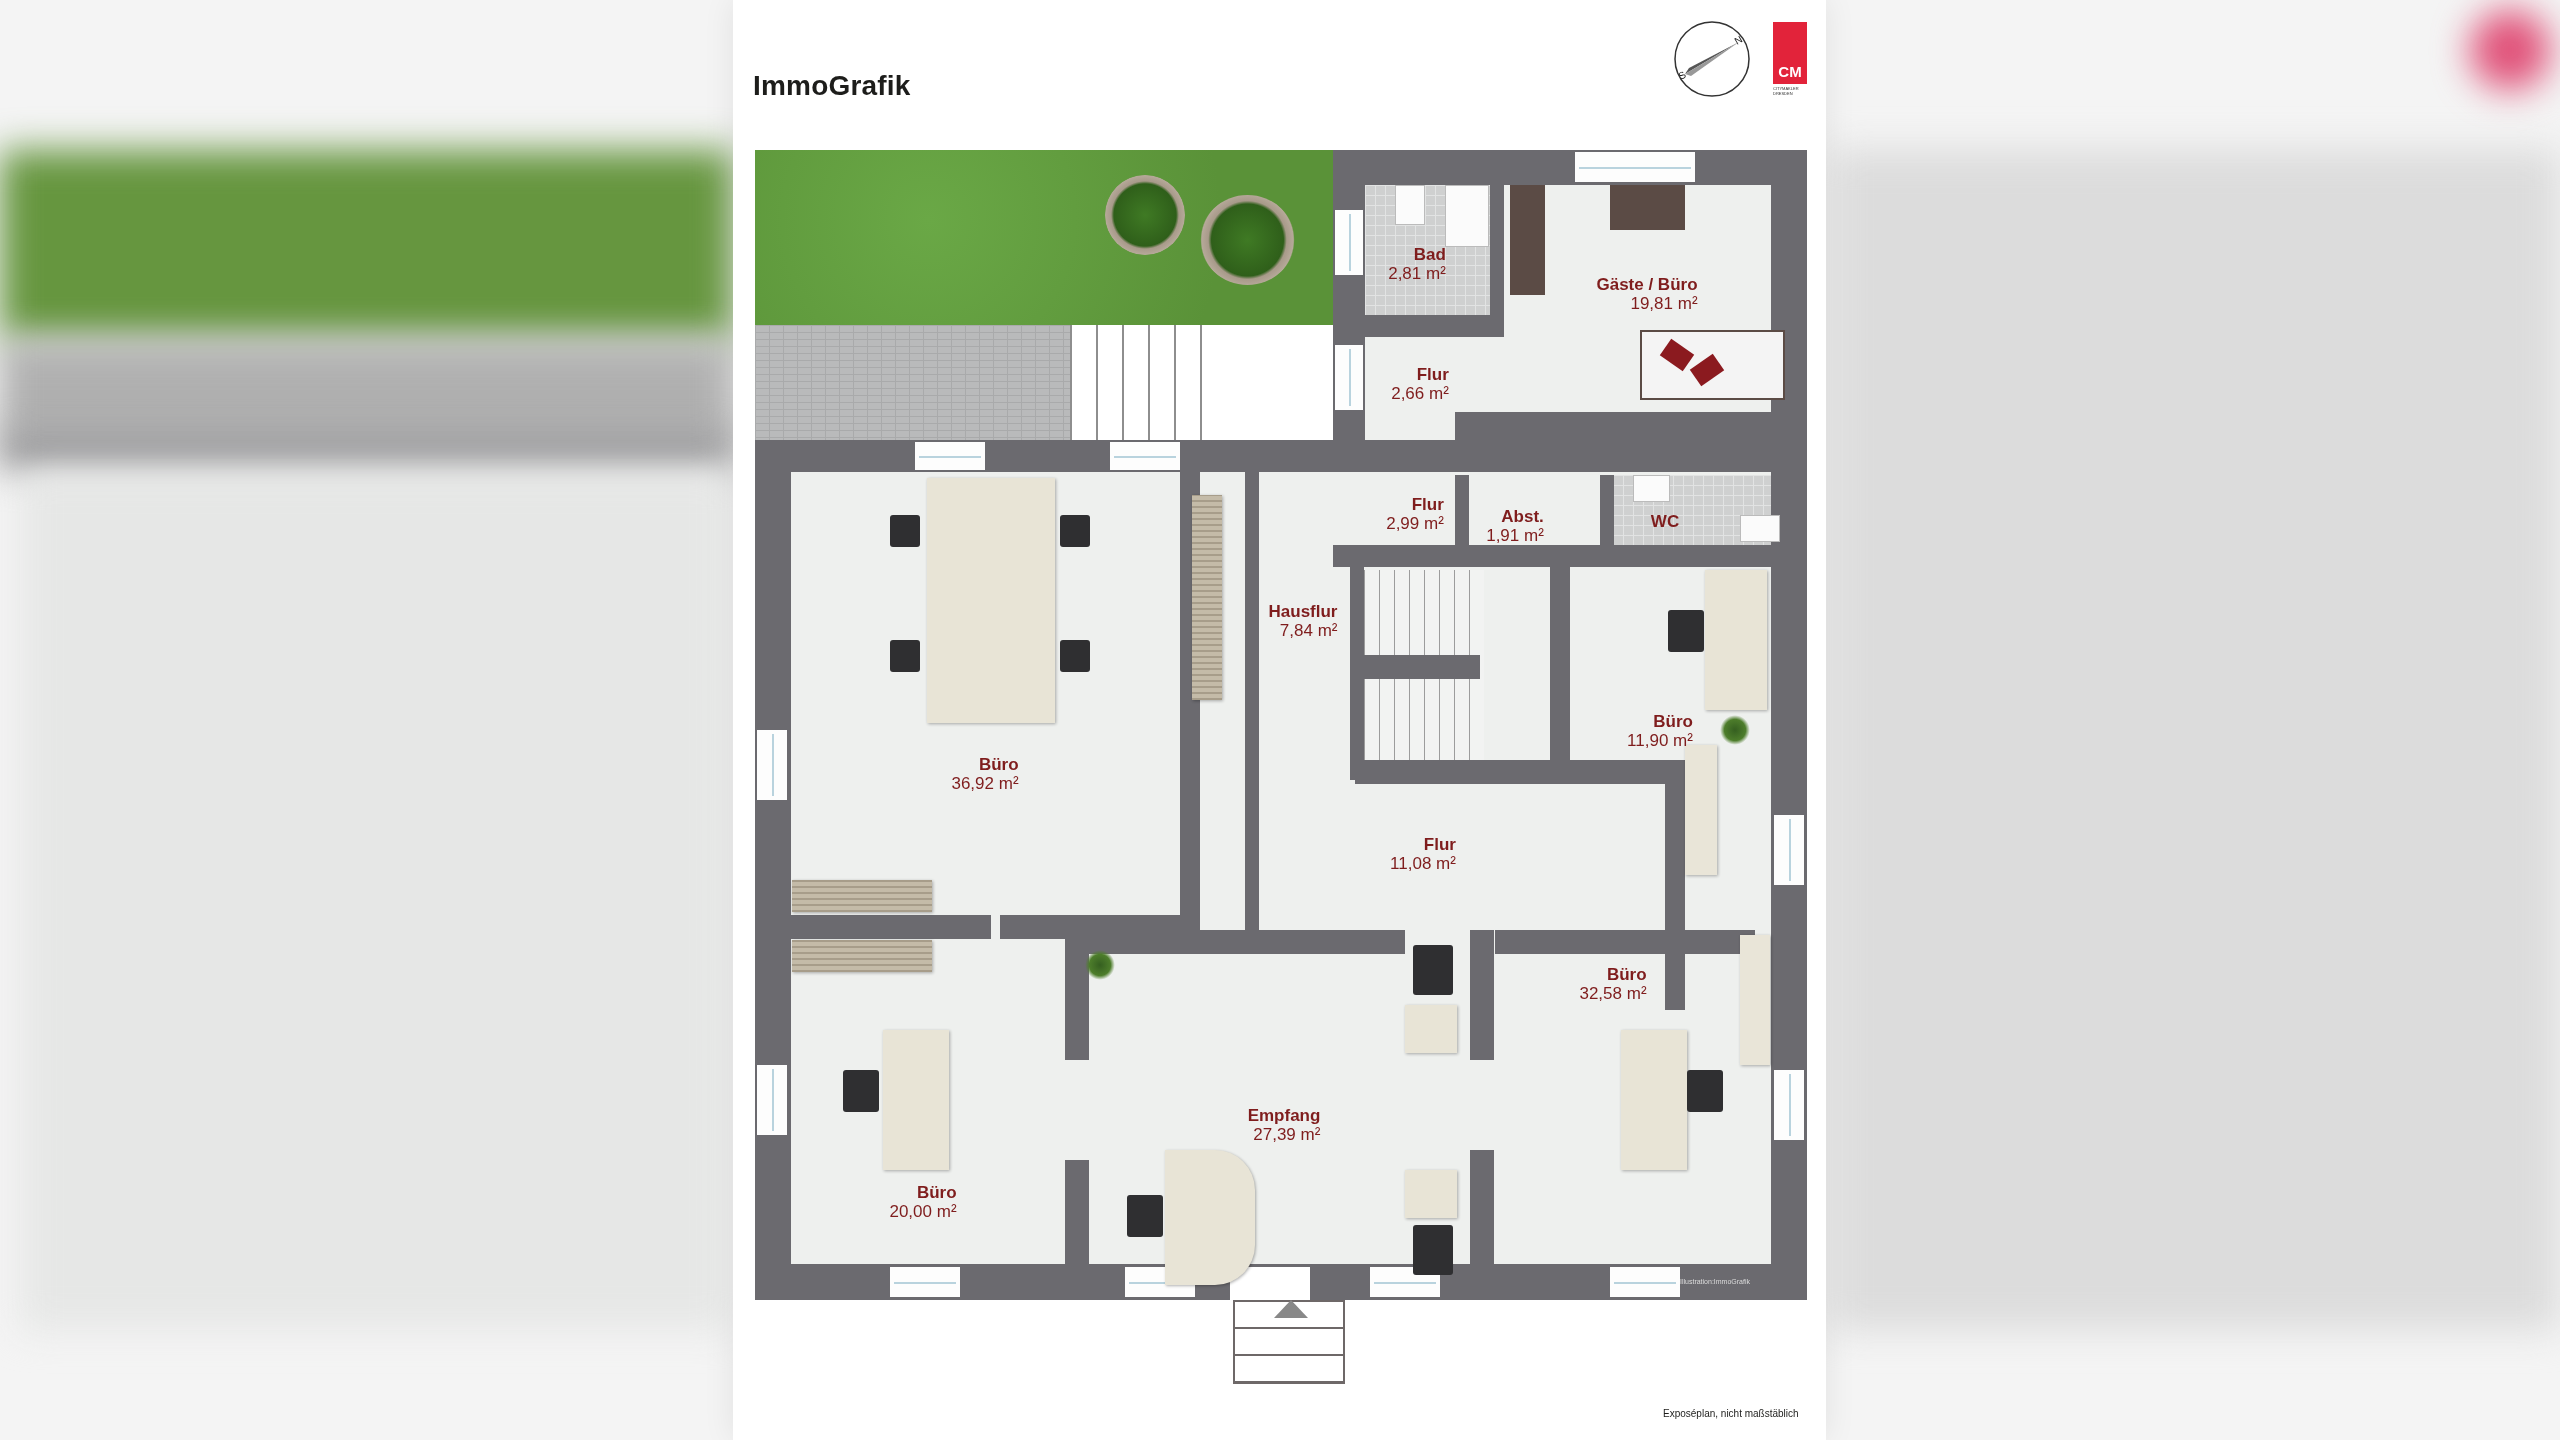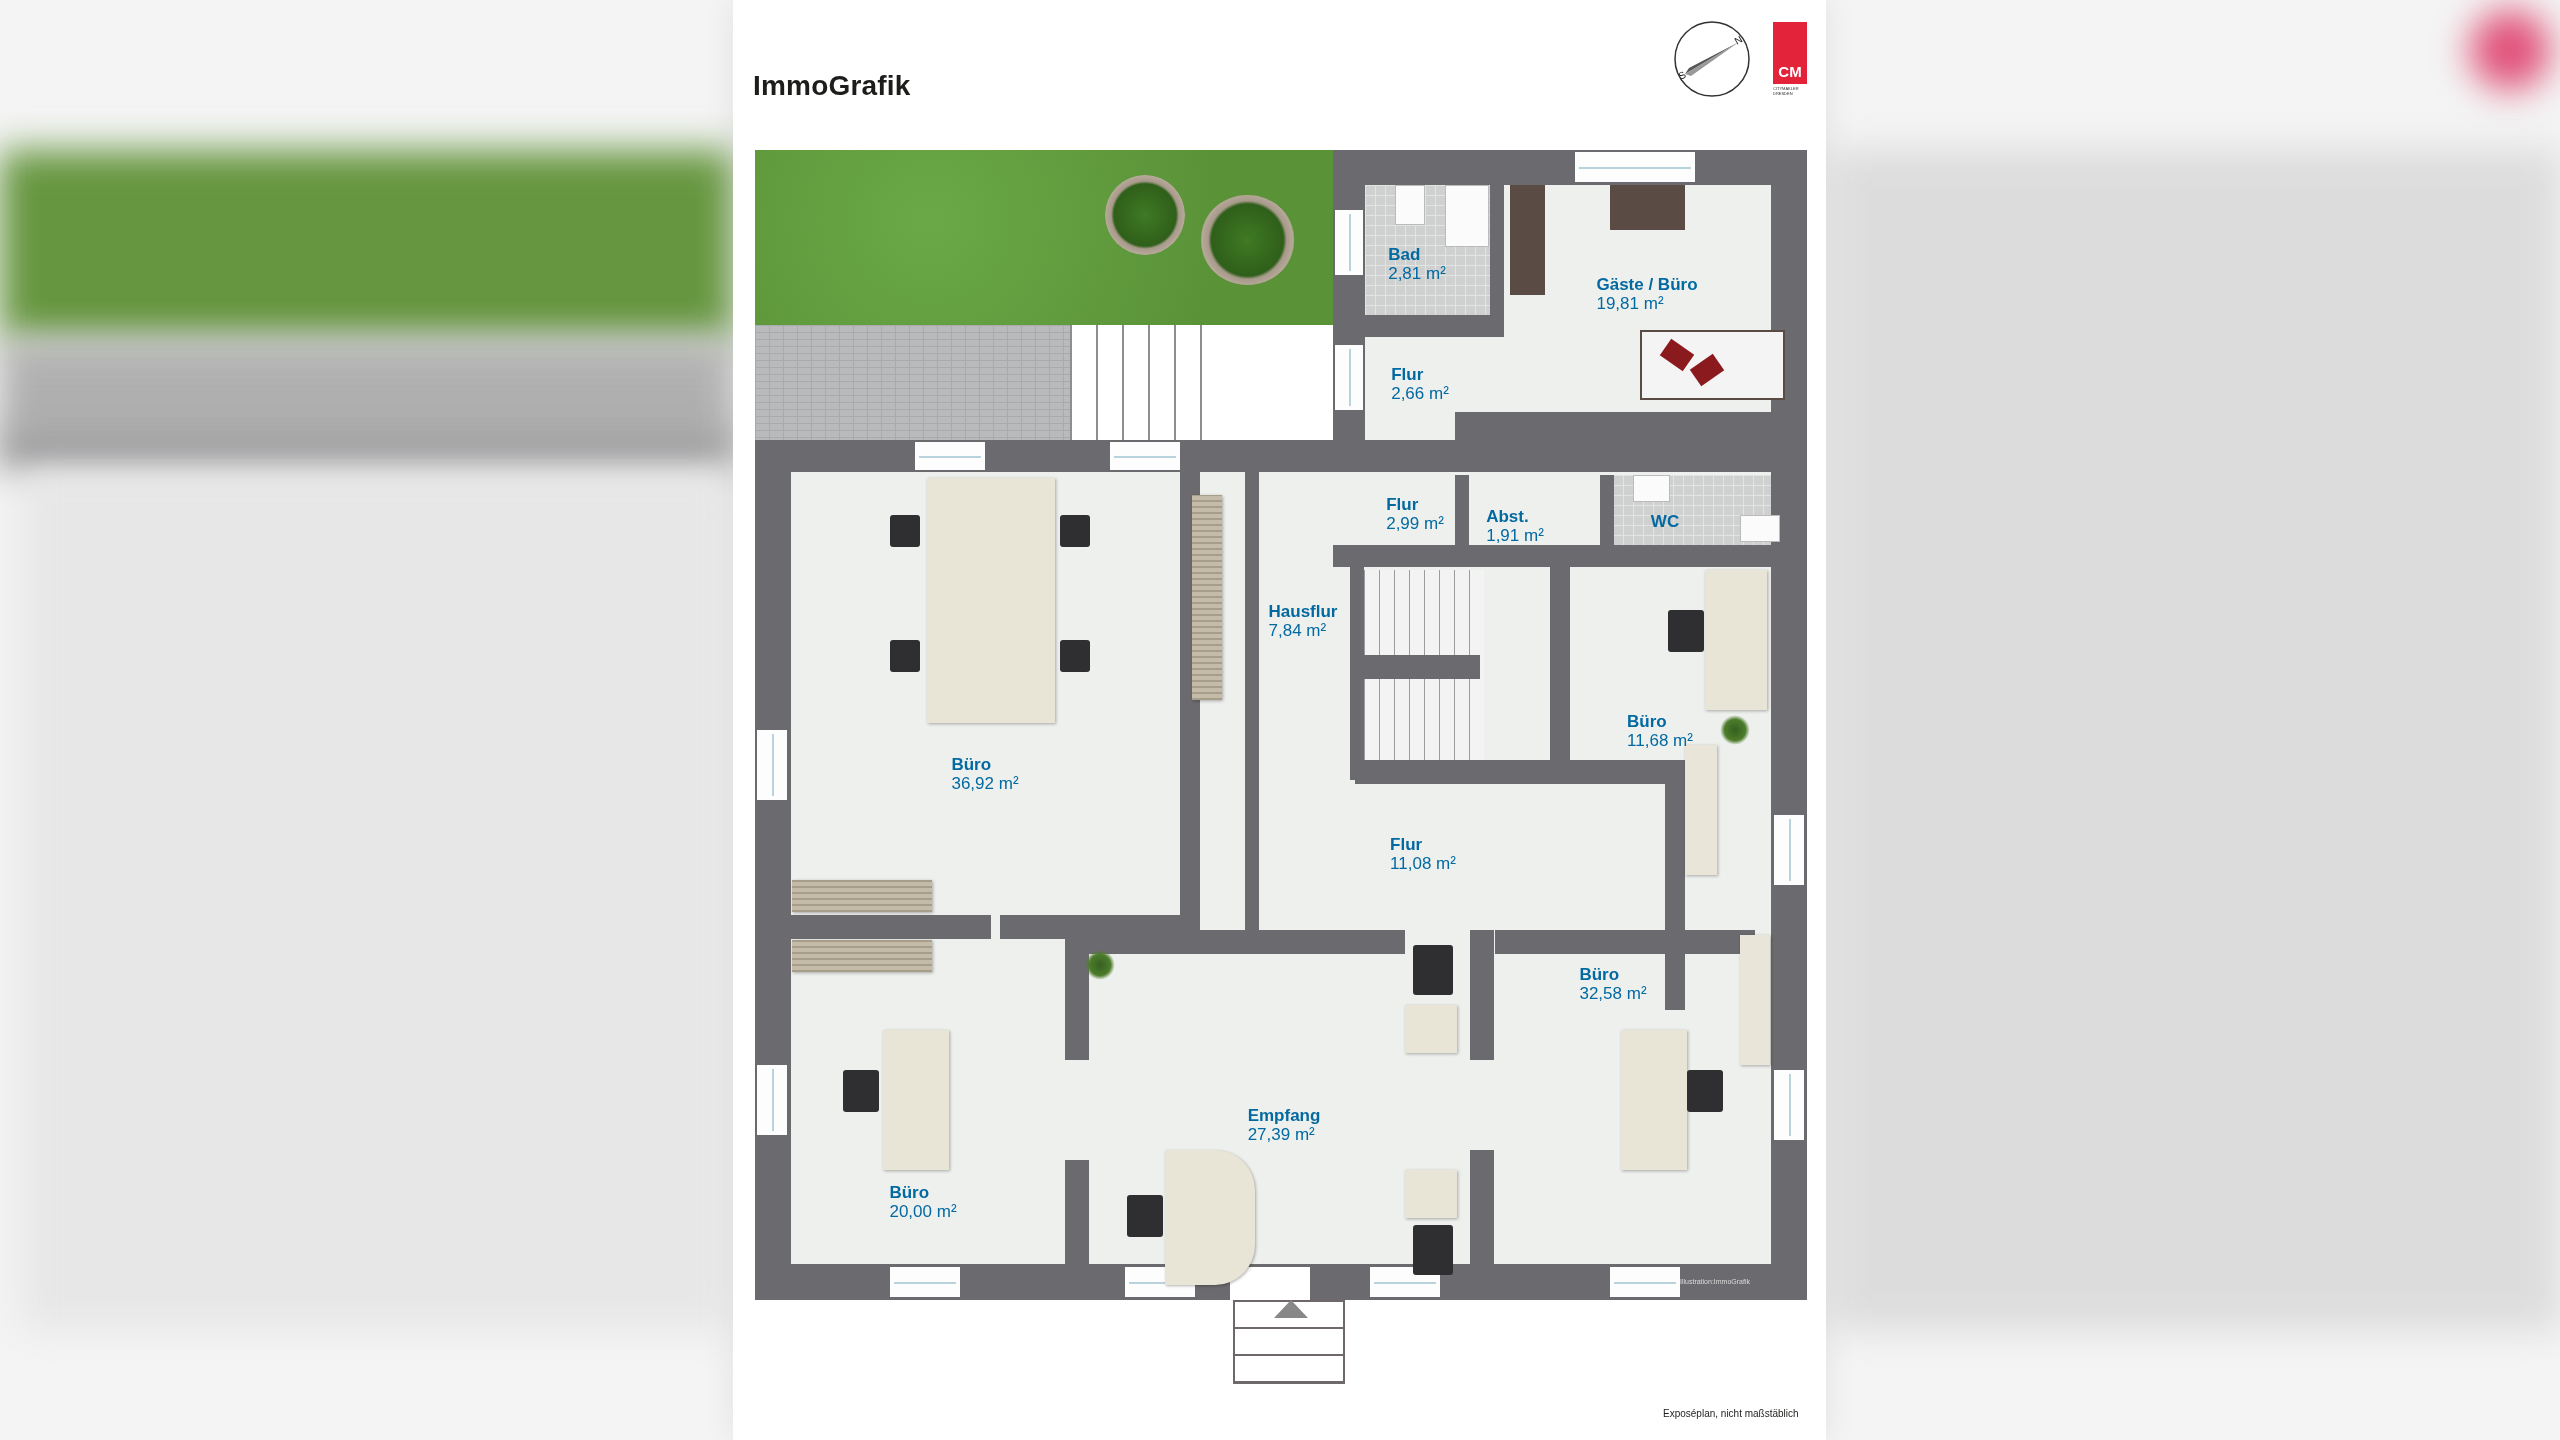--- a/index.html
+++ b/index.html
@@ -16,21 +16,21 @@
   .plan{position:absolute;left:22px;top:150px;width:1052px;height:1150px;}
   .wall{position:absolute;background:#6b6a6f;}
   .floor{position:absolute;background:#eef0ee;}
   .tile{position:absolute;background-color:#cfd0d0;background-image:linear-gradient(#e2e3e3 1px,transparent 1px),linear-gradient(90deg,#e2e3e3 1px,transparent 1px);background-size:10px 10px;}
   .grass{position:absolute;background:#5e9a3e;background-image:radial-gradient(circle at 30% 40%,#6aa846 0,#5a9238 70%);}
   .paving{position:absolute;background-color:#b9babb;background-image:linear-gradient(#a9aaab 1px,transparent 1px),linear-gradient(90deg,#a9aaab 1px,transparent 1px);background-size:14px 7px;}
   .steps{position:absolute;background:#fff;background-image:linear-gradient(90deg,#8e8e8e 2px,transparent 2px);background-size:26px 100%;}
   .window{position:absolute;background:#fdfdfd;}
   .window::after{content:"";position:absolute;left:4px;right:4px;top:50%;height:2px;background:#b9d3de;}
   .window.v::after{left:50%;top:4px;bottom:4px;right:auto;width:2px;height:auto;}
-  .room{position:absolute;text-align:left;color:#0369a1;transform:translateX(-50%);white-space:nowrap;}
+  .room{position:absolute;text-align:right;color:#7f1d1d;transform:translateX(-50%);white-space:nowrap;}
   .room .n{font-size:17px;font-weight:bold;line-height:19px;}
   .room .a{font-size:17px;line-height:19px;}
   .desk{position:absolute;background:#e8e4d6;box-shadow:1px 1px 3px rgba(0,0,0,0.3);}
   .chair{position:absolute;background:#2f2f31;border-radius:3px;}
   .shelf{position:absolute;background:#b5ab98;background-image:repeating-linear-gradient(0deg,#a79d8a 0 2px,#c4bba8 2px 6px);box-shadow:1px 1px 3px rgba(0,0,0,0.3);}
   .bush{position:absolute;border-radius:50%;background:radial-gradient(circle,#3f7a24 0,#2f5f1a 55%,#a89a8a 60%,#b6a999 70%,transparent 72%);}
   .plant{position:absolute;width:30px;height:30px;border-radius:50%;background:radial-gradient(circle,#355f20 0,#4d7d2b 50%,transparent 70%);}
   .brown{position:absolute;background:#5b4b45;}
   .note{position:absolute;font-size:10px;color:#1d1d1b;}
   .credit{position:absolute;font-size:7px;color:#dcdcdc;}
@@ -195,21 +195,21 @@
     <div class="room" style="left:230px;top:605px;">
       <div class="n">Büro</div>
       <div class="a">36,92 m²</div>
     </div>
     <div class="room" style="left:548px;top:452px;">
       <div class="n">Hausflur</div>
       <div class="a">7,84 m²</div>
     </div>
     <div class="room" style="left:905px;top:562px;">
       <div class="n">Büro</div>
-      <div class="a">11,68 m²</div>
+      <div class="a">11,90 m²</div>
     </div>
     <div class="room" style="left:668px;top:685px;">
       <div class="n">Flur</div>
       <div class="a">11,08 m²</div>
     </div>
     <div class="room" style="left:858px;top:815px;">
       <div class="n">Büro</div>
       <div class="a">32,58 m²</div>
     </div>
     <div class="room" style="left:505px;top:956px;margin-left:24px;">

